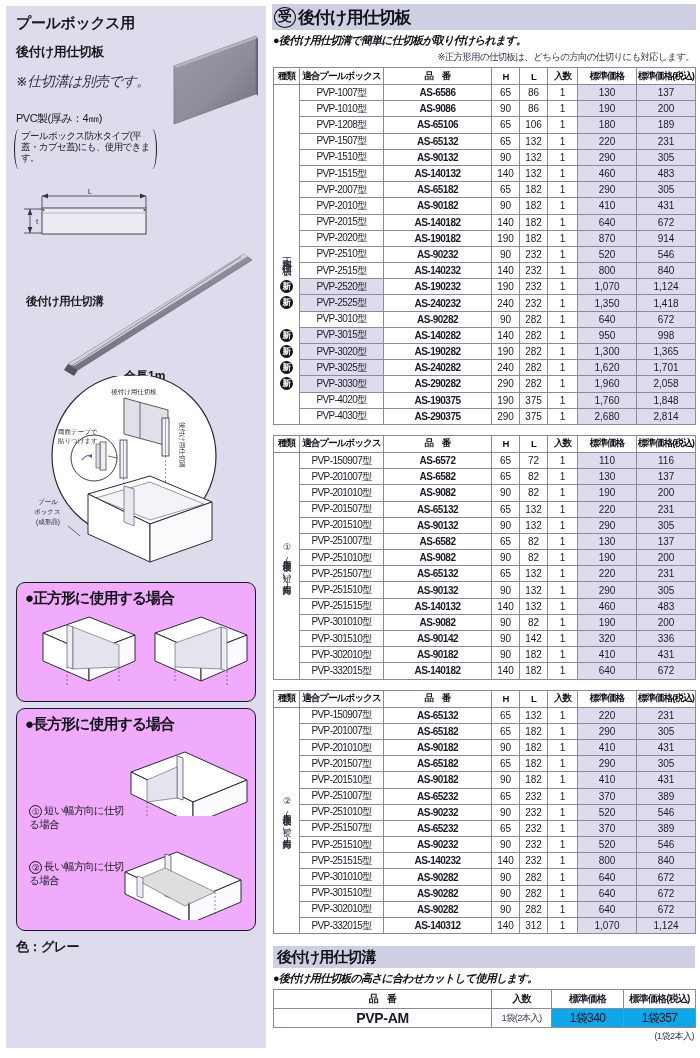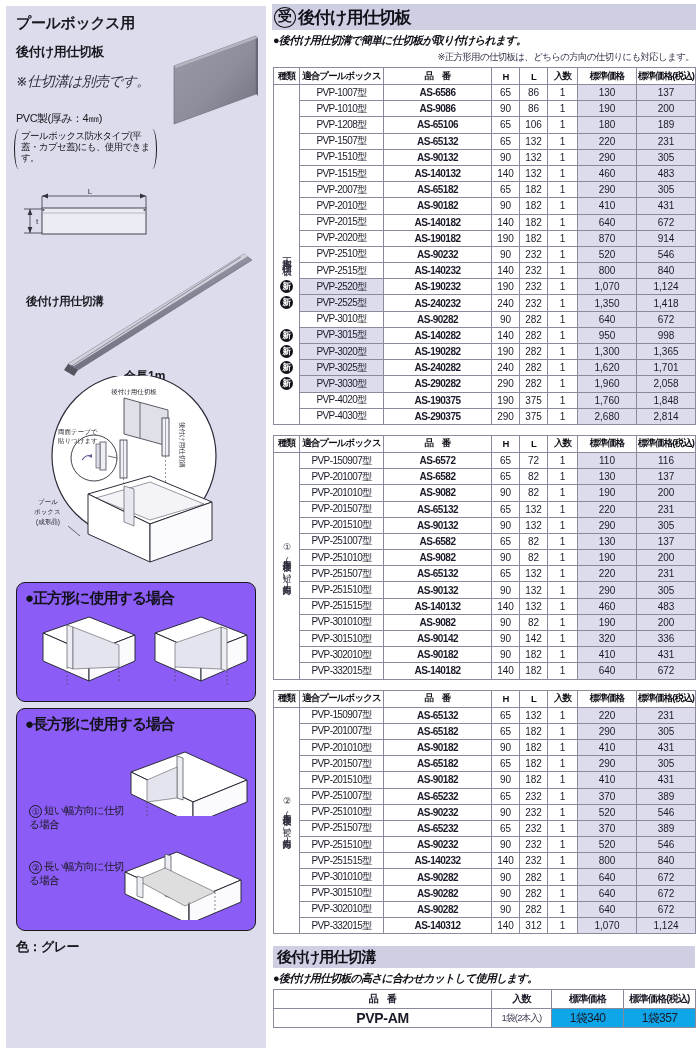--- a/index.html
+++ b/index.html
@@ -67,21 +67,21 @@
   .groove-len {
     position: absolute; left: 108px; top: 116px;
     font-size: 12px; font-weight: bold; color: #18181f;
   }
 
   
   .circle-wrap { position: relative; height: 200px; margin-top: -4px; }
 
   
   .wbox {
-    background: #8b5cf6; border: 1.4px solid #18181f;
+    background: #f0abfc; border: 1.4px solid #18181f;
     border-radius: 9px; margin-top: 6px; position: relative;
     padding: 7px 8px 6px 8px;
   }
   .wbox-h {
     font-size: 15px; font-weight: bold; color: #111118;
     letter-spacing: -1px; line-height: 1.05;
   }
   .wbox-sub {
     font-size: 10.5px; color: #18181f; letter-spacing: -0.8px;
     margin-top: 2px; text-align: center;
@@ -930,15 +930,16 @@
         </thead>
       <tbody>
           <tr>
         <td class="gpart">PVP-AM</td>
         <td class="gqty">1袋(2本入)</td>
         <td class="gprice">1袋340</td>
         <td class="gprice">1袋357</td>
       </tr>
         </tbody>
     </table>
+    <div class="foot-note">(1袋2本入)</div>
 
   </div>
 </div>
 
 </body></html>

